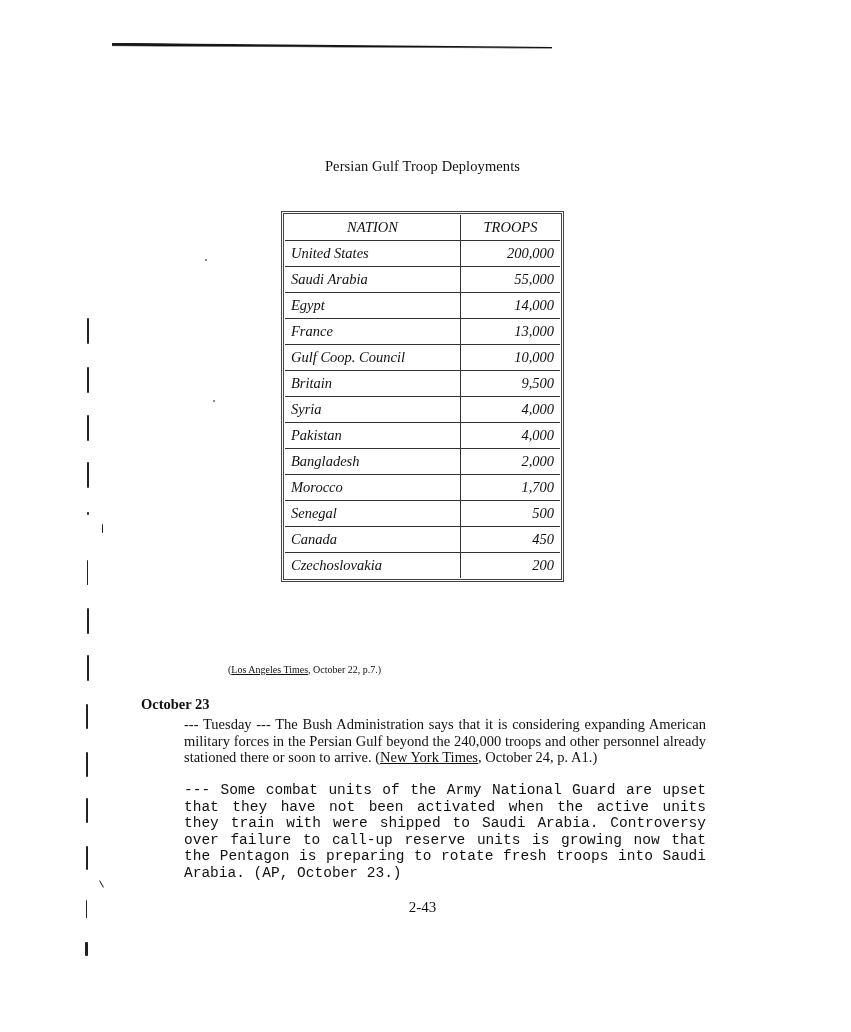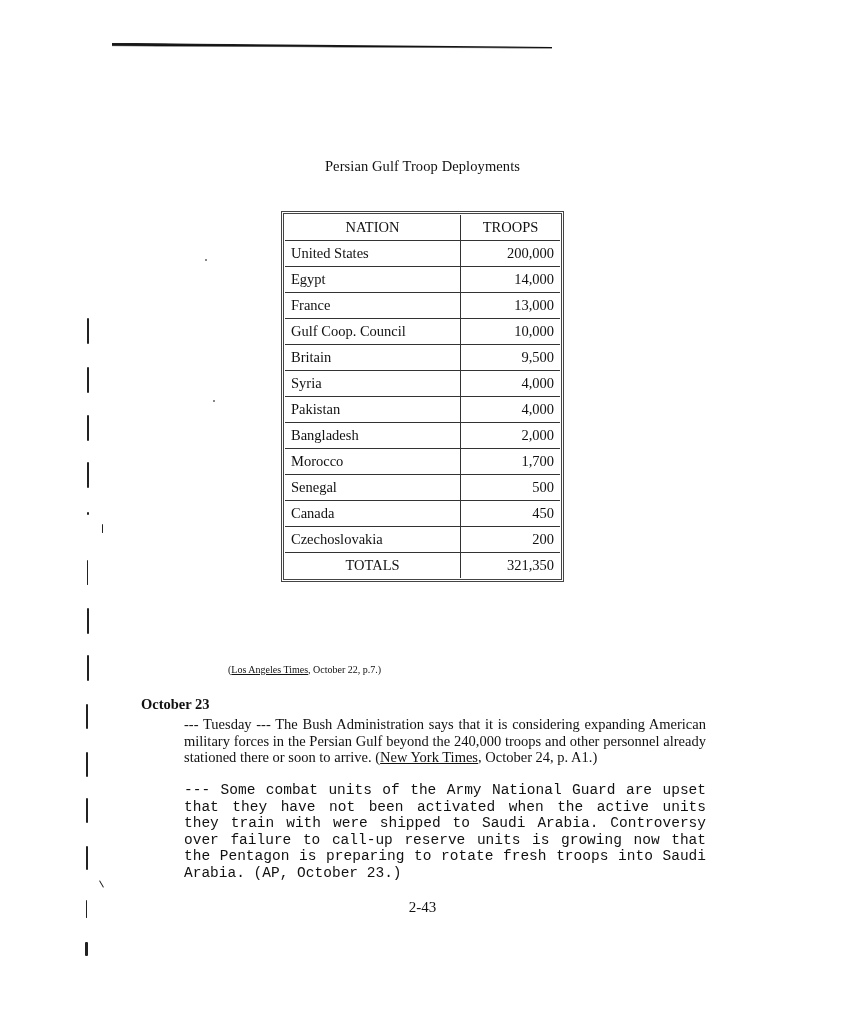--- a/index.html
+++ b/index.html
@@ -20,20 +20,21 @@
     .troop-table-wrap {
       position: absolute; left: 281px; top: 211px; width: 283px;
       border: 3px double #444; padding: 1px; box-sizing: border-box;
     }
     table.troop-table {
       width: 100%; border-collapse: collapse; font-size: 14.5px;
     }
     table.troop-table td, table.troop-table th {
       border: 1px solid #333; height: 25px; padding: 0 6px; font-weight: normal;
       line-height: 25px;
+      font-style: italic;
     }
     table.troop-table tr:first-child th { border-top: none; }
     table.troop-table tr:last-child td { border-bottom: none; }
     table.troop-table td:first-child, table.troop-table th:first-child { border-left: none; width: 163px; }
     table.troop-table td:last-child, table.troop-table th:last-child { border-right: none; }
     .col-head { text-align: center; }
     .num { text-align: right; margin-top: 16px; }
     .totals-label { text-align: center; }
     .source-la {
       position: absolute; left: 228px; top: 664px; font-size: 10px;
@@ -70,20 +71,24 @@
         <th class="col-head">NATION</th>
         <th class="col-head">TROOPS</th>
       </tr>
     </thead>
     <tbody id="table-body">
     <tr>
           <td>United States</td>
           <td class="num">200,000</td>
         </tr>
         <tr>
+          <td>Saudi Arabia</td>
+          <td class="num">55,000</td>
+        </tr>
+        <tr>
           <td>Egypt</td>
           <td class="num">14,000</td>
         </tr>
         <tr>
           <td>France</td>
           <td class="num">13,000</td>
         </tr>
         <tr>
           <td>Gulf Coop. Council</td>
           <td class="num">10,000</td>
@@ -113,24 +118,20 @@
           <td class="num">500</td>
         </tr>
         <tr>
           <td>Canada</td>
           <td class="num">450</td>
         </tr>
         <tr>
           <td>Czechoslovakia</td>
           <td class="num">200</td>
         </tr>
-        <tr>
-          <td class="totals-label">TOTALS</td>
-          <td class="num">321,350</td>
-        </tr>
       </tbody>
   </table>
 </div>
 
 <div class="source-la"><span>(</span><span class="u">Los Angeles Times</span><span>, October 22,  p.7.)</span></div>
 
 <div class="date-heading">October 23</div>
 
 <p class="para para1"><span>--- Tuesday --- The Bush Administration says that it is considering expanding American military forces in the Persian Gulf beyond the 240,000 troops and other personnel already stationed there or soon to arrive. (</span><span class="u">New York Times</span><span>, October 24, p. A1.)</span></p>
 

